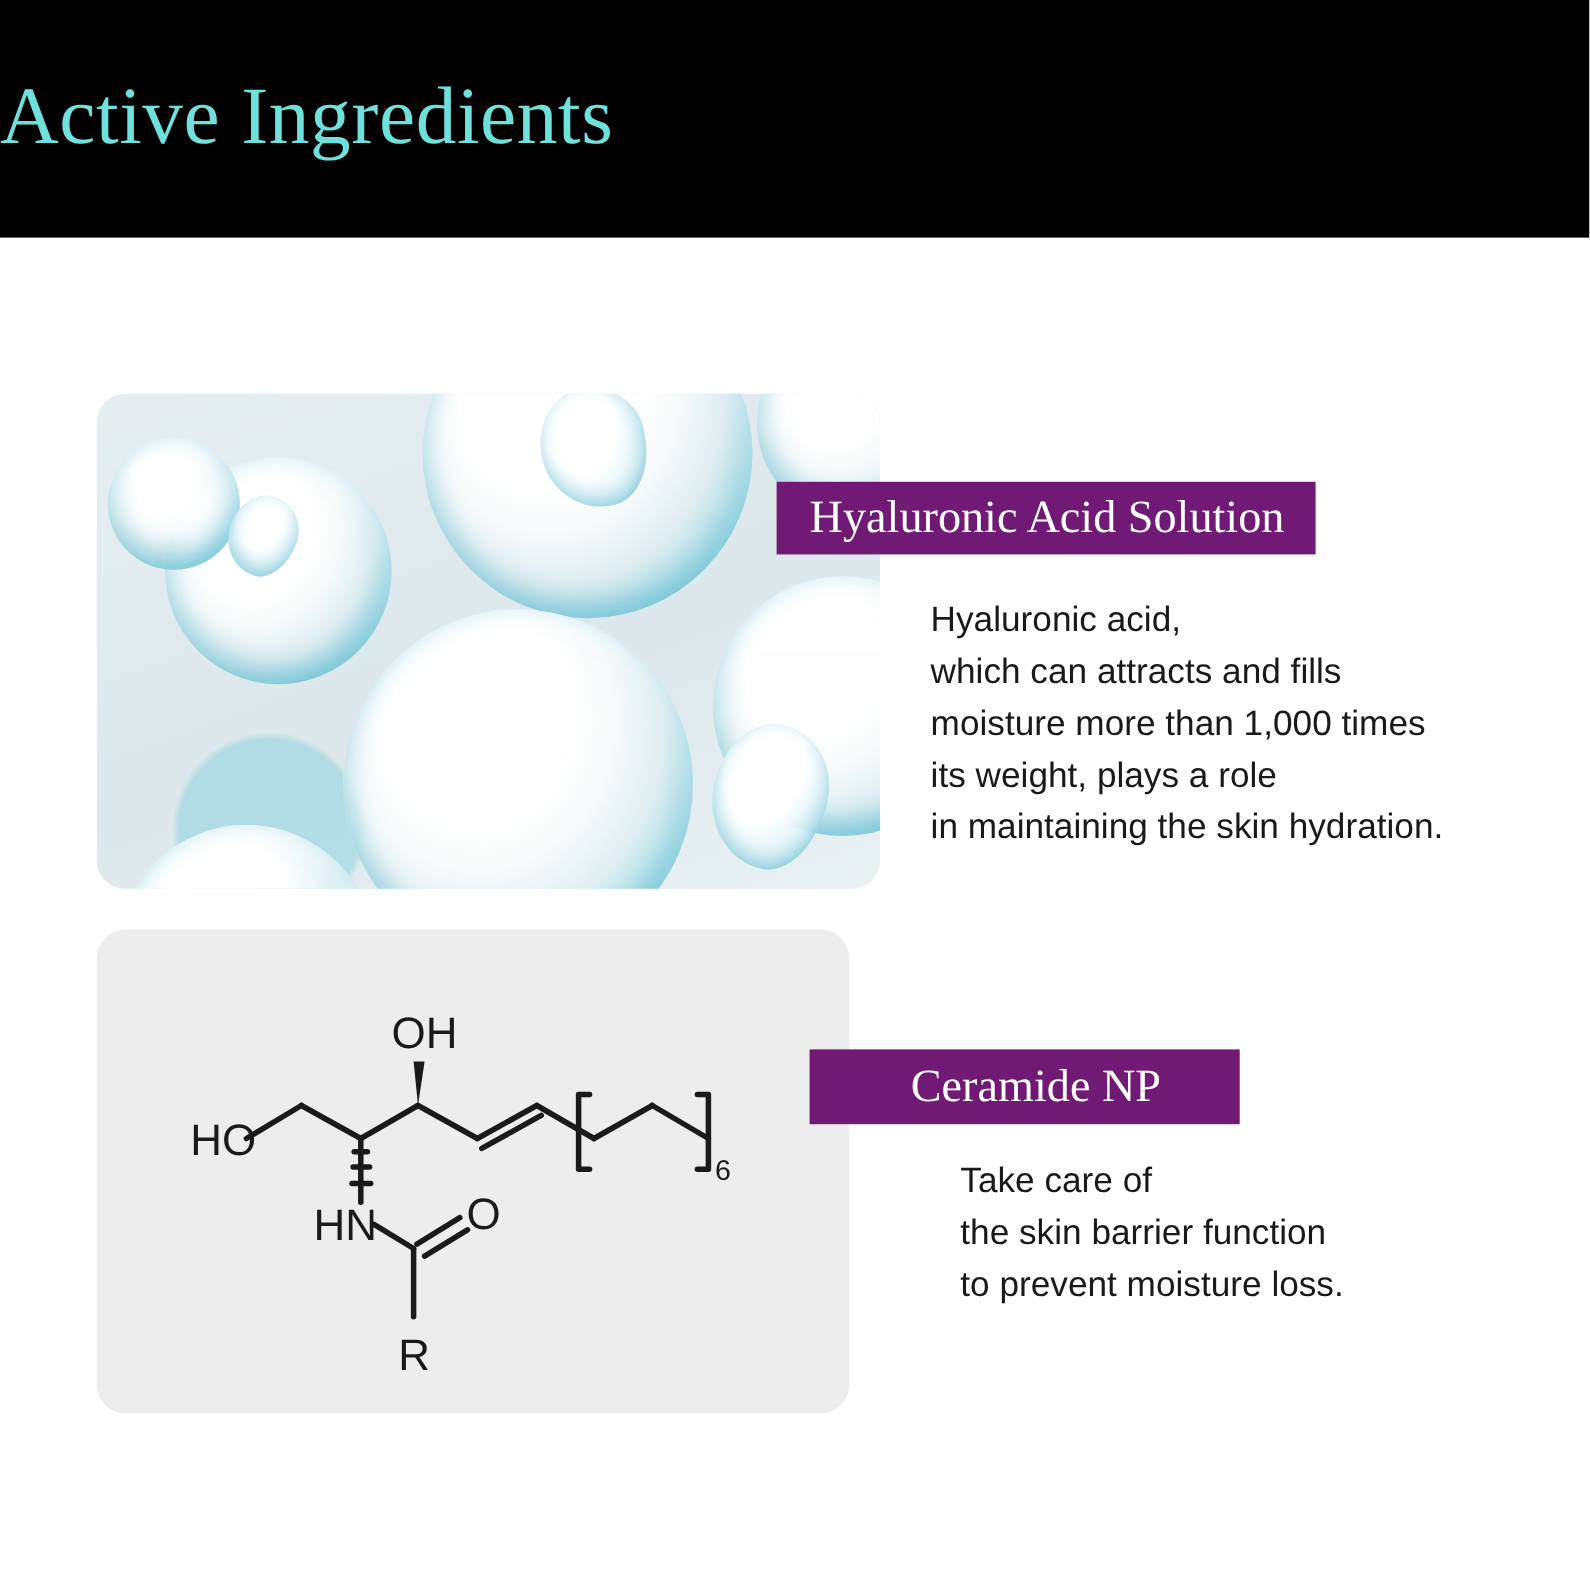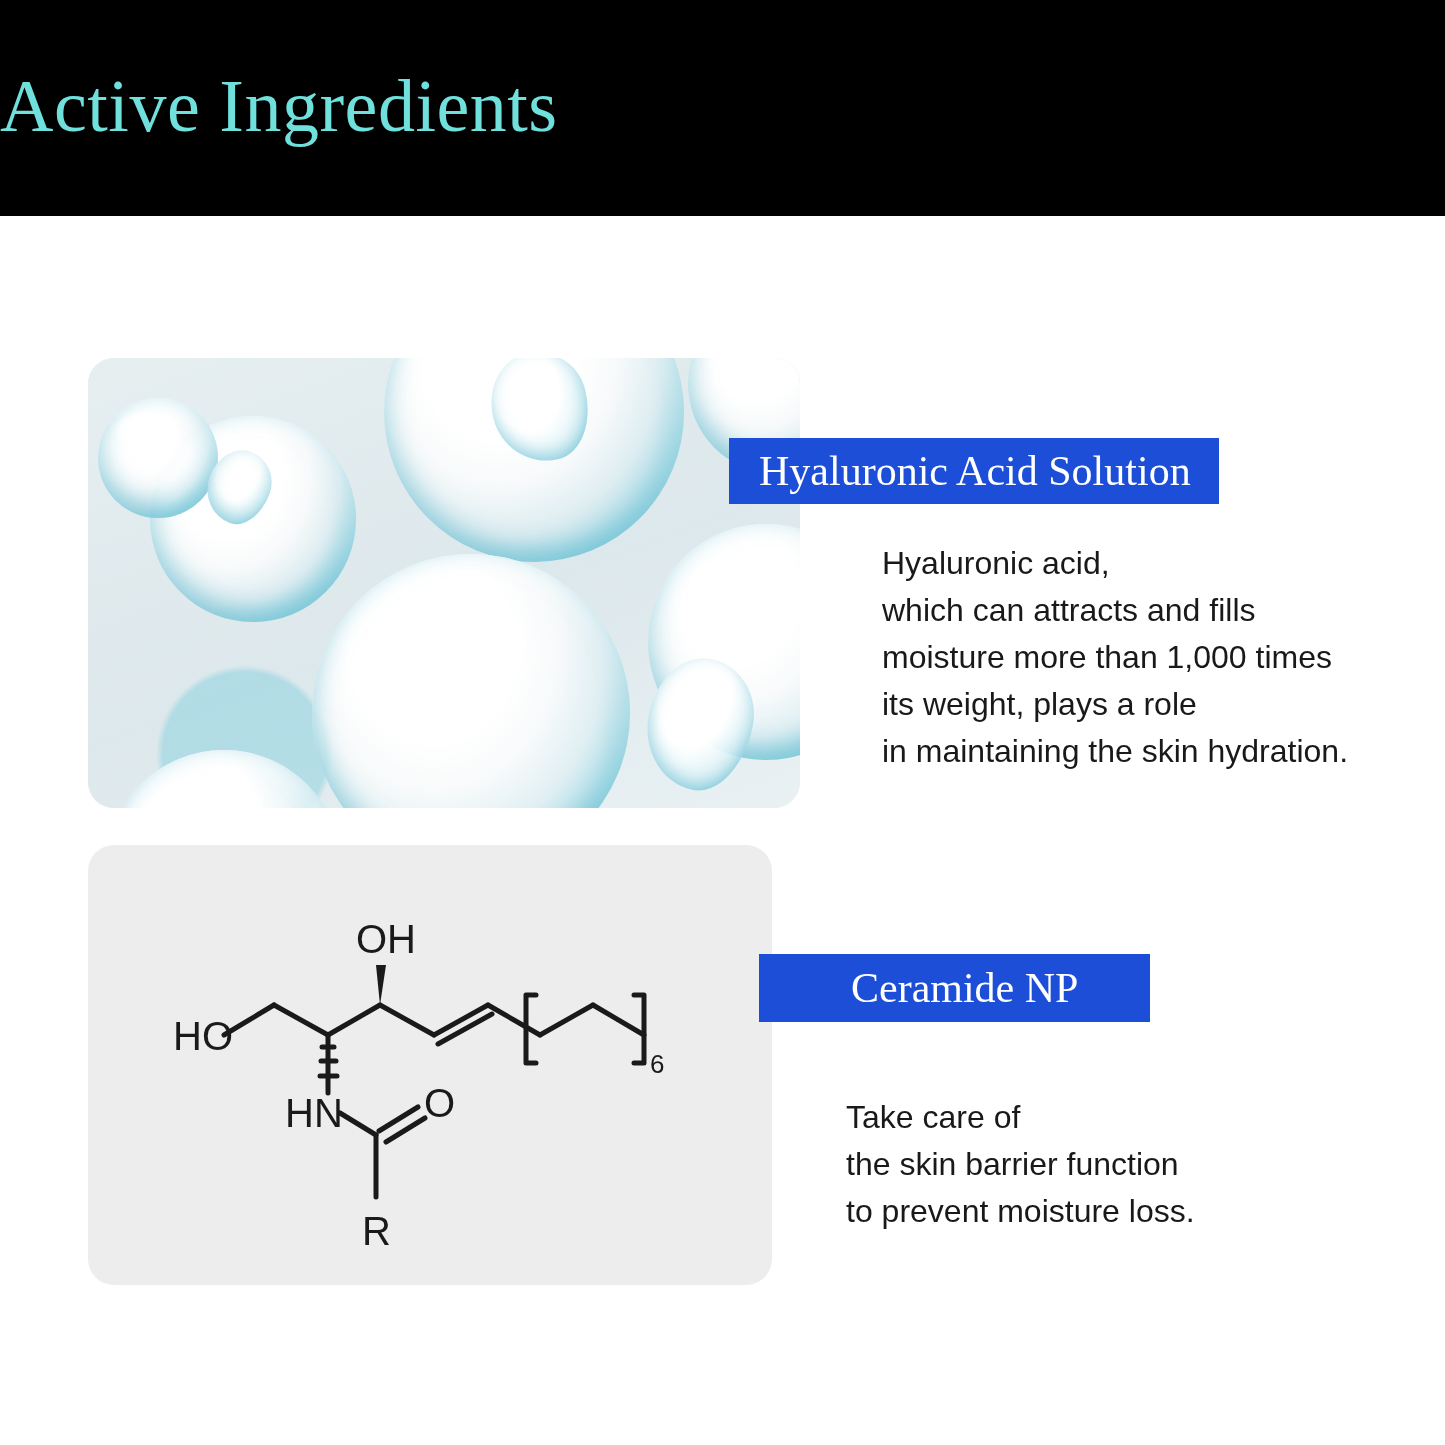--- a/index.html
+++ b/index.html
@@ -89,28 +89,27 @@
     background:
       radial-gradient(ellipse at 40% 30%, #ffffff 0 40%, rgba(215,240,246,0.8) 70%, rgba(130,205,222,0.9) 100%);
     box-shadow: inset 0 -6px 16px rgba(60,170,195,0.45);
   }
   .s1 { left: 560px; top: 300px; width: 104px; height: 132px; transform: rotate(12deg); }
   .s2 { left: 404px; top: -6px;  width: 96px;  height: 110px; transform: rotate(-14deg); }
   .s3 { left: 120px; top: 92px;  width: 62px;  height: 74px;  transform: rotate(20deg); }
 
   .label-chip {
     position: absolute;
-    background: #1d4ed8;
+    background: #701a75;
     color: #ffffff;
     font-family: "Liberation Serif", serif;
     font-weight: 400;
     white-space: nowrap;
     display: flex;
     align-items: center;
-    margin-left: 23px;
   }
   #chip-hyaluronic {
     left: 706px;
     top: 438px;
     height: 66px;
     padding: 0 28px 0 30px;
     font-size: 42px;
   }
   #chip-ceramide {
     left: 736px;
@@ -121,22 +120,22 @@
   }
 
   .body-copy {
     position: absolute;
     color: #191919;
     font-family: "Liberation Sans", sans-serif;
     font-size: 32px;
     line-height: 47px;
     white-space: pre-line;
   }
-  #copy-hyaluronic { left: 882px; top: 540px; width: 560px; }
-  #copy-ceramide   { left: 846px; top: 1050px; width: 470px; margin-top: 44px; }
+  #copy-hyaluronic { left: 846px; top: 540px; width: 560px; }
+  #copy-ceramide   { left: 873px; top: 1050px; width: 470px; }
 
   
   .struct-card {
     position: absolute;
     left: 88px;
     top: 845px;
     width: 684px;
     height: 440px;
     border-radius: 26px;
     background: #ededed;

